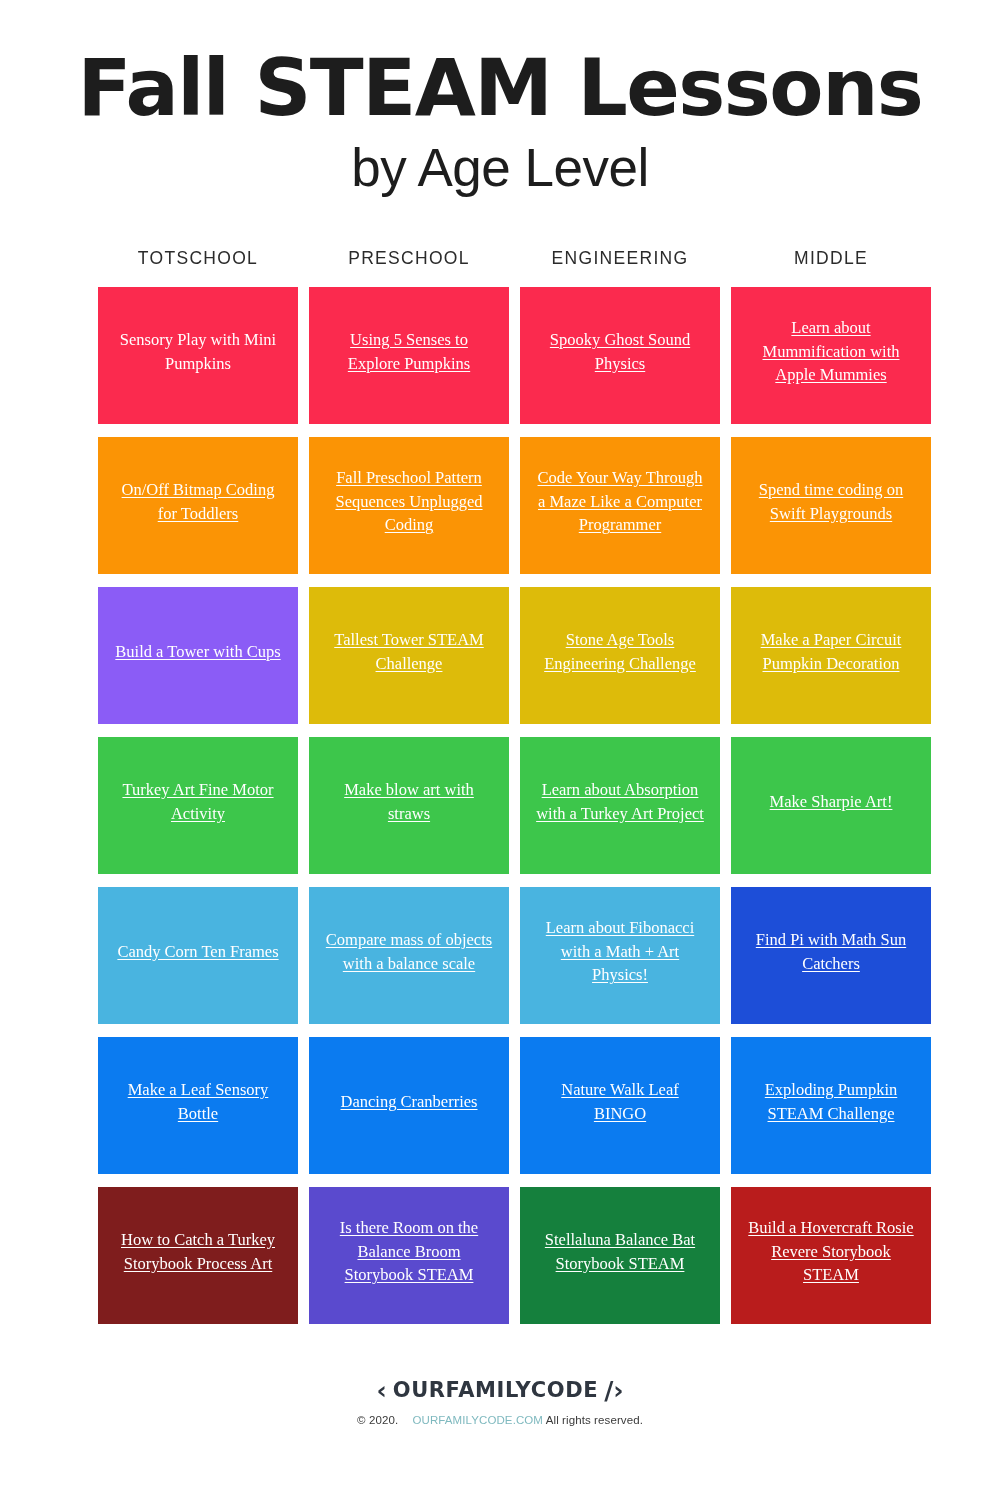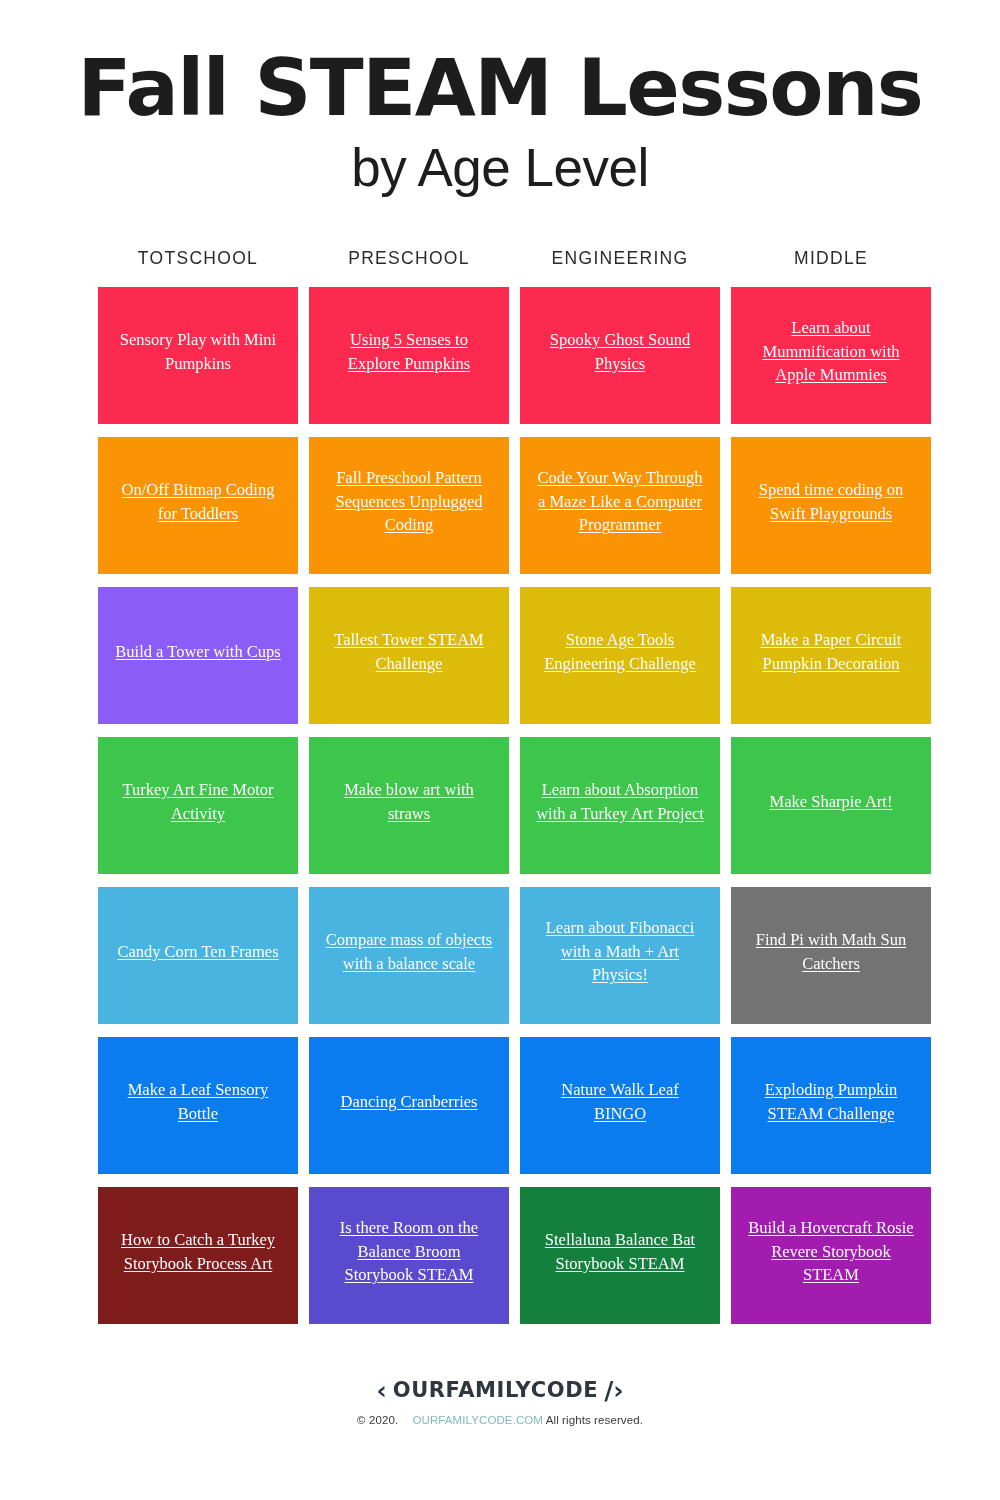--- a/index.html
+++ b/index.html
@@ -229,21 +229,21 @@
         <div class="row-label" style="top: 657.5px;">MATH</div>
         <div class="cell" style="background: rgb(73, 180, 224);">
           <span class="cell-text">Candy Corn Ten Frames</span>
         </div>
         <div class="cell" style="background: rgb(73, 180, 224); justify-content: flex-end;">
           <span class="cell-text">Compare mass of objects with a balance scale</span>
         </div>
         <div class="cell" style="background: rgb(73, 180, 224);">
           <span class="cell-text">Learn about Fibonacci with a Math + Art Physics!</span>
         </div>
-        <div class="cell" style="background: #737373;">
+        <div class="cell" style="background: #1d4ed8;">
           <span class="cell-text">Find Pi with Math Sun Catchers</span>
         </div>
         <div class="row-label" style="top: 807.5px;">NATURE</div>
         <div class="cell" style="background: rgb(11, 123, 240);">
           <span class="cell-text">Make a Leaf Sensory Bottle</span>
         </div>
         <div class="cell" style="background: rgb(11, 123, 240);">
           <span class="cell-text">Dancing Cranberries </span>
         </div>
         <div class="cell" style="background: rgb(11, 123, 240);">
@@ -255,21 +255,21 @@
         <div class="row-label" style="top: 957.5px;">BOOK</div>
         <div class="cell" style="background: #7f1d1d;">
           <span class="cell-text">How to Catch a Turkey Storybook Process Art</span>
         </div>
         <div class="cell" style="background: rgb(90, 74, 206);">
           <span class="cell-text">Is there Room on the Balance Broom Storybook STEAM</span>
         </div>
         <div class="cell" style="background: #15803d; justify-content: center;">
           <span class="cell-text">Stellaluna Balance Bat Storybook STEAM</span>
         </div>
-        <div class="cell" style="background: #a21caf;">
+        <div class="cell" style="background: #b91c1c;">
           <span class="cell-text">Build a Hovercraft Rosie Revere Storybook STEAM</span>
         </div>
       </div>
   </div>
 
   <div class="footer">
     <div class="logo-line">
       <span class="logo-bracket">‹</span>
       <span class="logo-word">OURFAMILYCODE</span>
       <span class="logo-bracket">/›</span>

